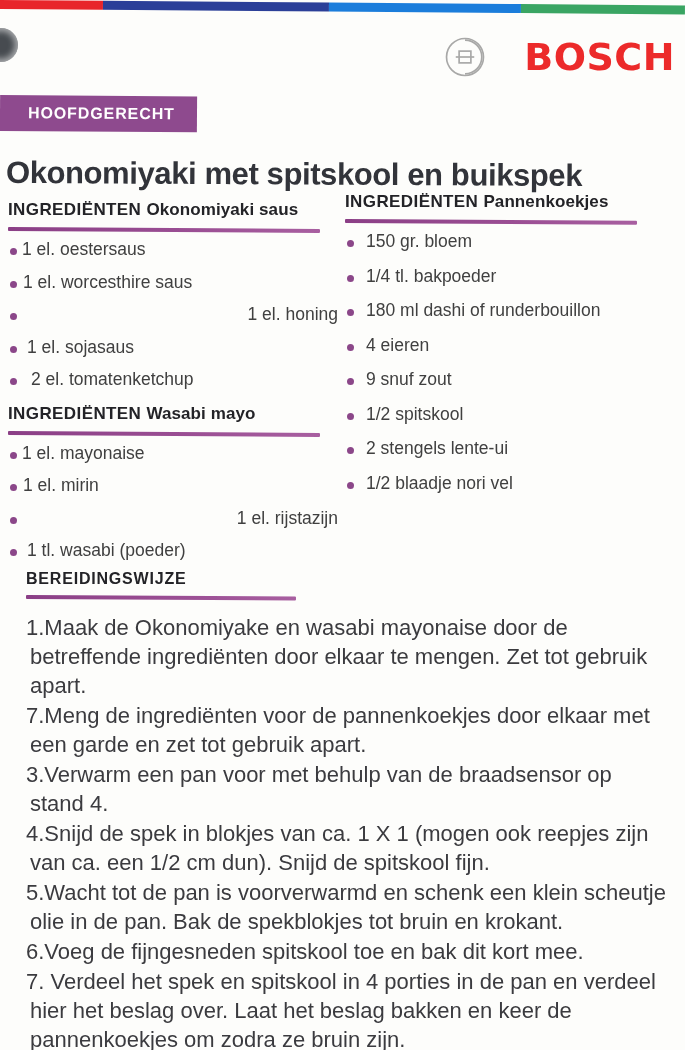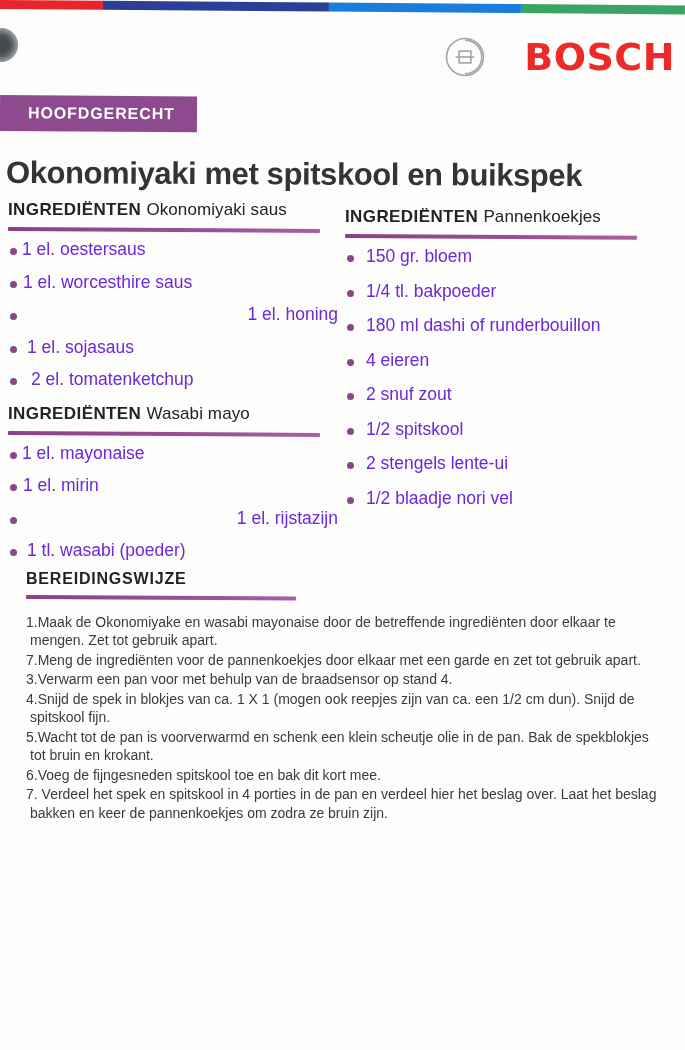--- a/index.html
+++ b/index.html
@@ -101,54 +101,54 @@
   
   .col-left {
     position: absolute;
     left: 8px;
     top: 200px;
     width: 330px;
   }
   .col-right {
     position: absolute;
     left: 345px;
-    top: 207px;
+    top: 192px;
     width: 335px;
   }
 
   .sec-head {
     font-size: 17px;
     font-weight: bold;
     color: #232327;
     letter-spacing: 0.1px;
     white-space: nowrap;
   }
   .sec-head .label { font-weight: bold; letter-spacing: 0.4px; }
-  .sec-head .sub { font-weight: normal; }
+  .sec-head .sub { font-weight: bold; }
 
   .rule {
     height: 4px;
     background: linear-gradient(90deg, #8b3f86 0%, #9b4f94 60%, #a85fa0 100%);
     margin-top: 7px;
     border-radius: 1px;
   }
   .rule.left-rule  { width: 312px; transform: rotate(0.35deg); transform-origin: left center; }
   .rule.right-rule { width: 292px; transform: rotate(0.35deg); transform-origin: left center; }
   .rule.prep-rule  { width: 270px; transform: rotate(0.3deg);  transform-origin: left center; }
 
   ul.ing {
     list-style: none;
     margin: 10px 0 0 0;
     padding: 0;
   }
   ul.ing li {
     position: relative;
     font-size: 17.5px;
     line-height: 1.0;
-    color: #6d28d9;
+    color: #404040;
     padding-left: 16px;
     margin-bottom: 15px;
     white-space: nowrap;
   }
   ul.ing li::before {
     content: "";
     position: absolute;
     left: 2px;
     top: 7px;
     width: 7px; height: 7px;
@@ -177,21 +177,21 @@
     letter-spacing: 0.8px;
     color: #232327;
   }
   ol.steps {
     list-style: none;
     margin: 14px 0 0 0;
     padding: 0;
     counter-reset: stepnum;
   }
   ol.steps li {
-    font-size: 14px;
+    font-size: 22px;
     line-height: 1.32;
     color: #3b3b3f;
     margin-bottom: 1px;
     padding-left: 4px;
     text-indent: -4px;
   }
 </style>
 </head>
 <body>
 
@@ -257,21 +257,21 @@
     <div class="sec-head">
       <span class="label">INGREDIËNTEN </span>
       <span class="sub">Pannenkoekjes</span>
     </div>
     <div class="rule right-rule"></div>
     <ul class="ing">
       <li>150 gr. bloem</li>
       <li>1/4 tl. bakpoeder</li>
       <li>180 ml dashi of runderbouillon</li>
       <li>4 eieren</li>
-      <li>2 snuf zout</li>
+      <li>9 snuf zout</li>
       <li>1/2 spitskool</li>
       <li>2 stengels lente-ui</li>
       <li>1/2 blaadje nori vel</li>
     </ul>
   </div>
 
   <div class="prep">
     <div class="prep-head">BEREIDINGSWIJZE</div>
     <div class="rule prep-rule"></div>
     <ol class="steps">

